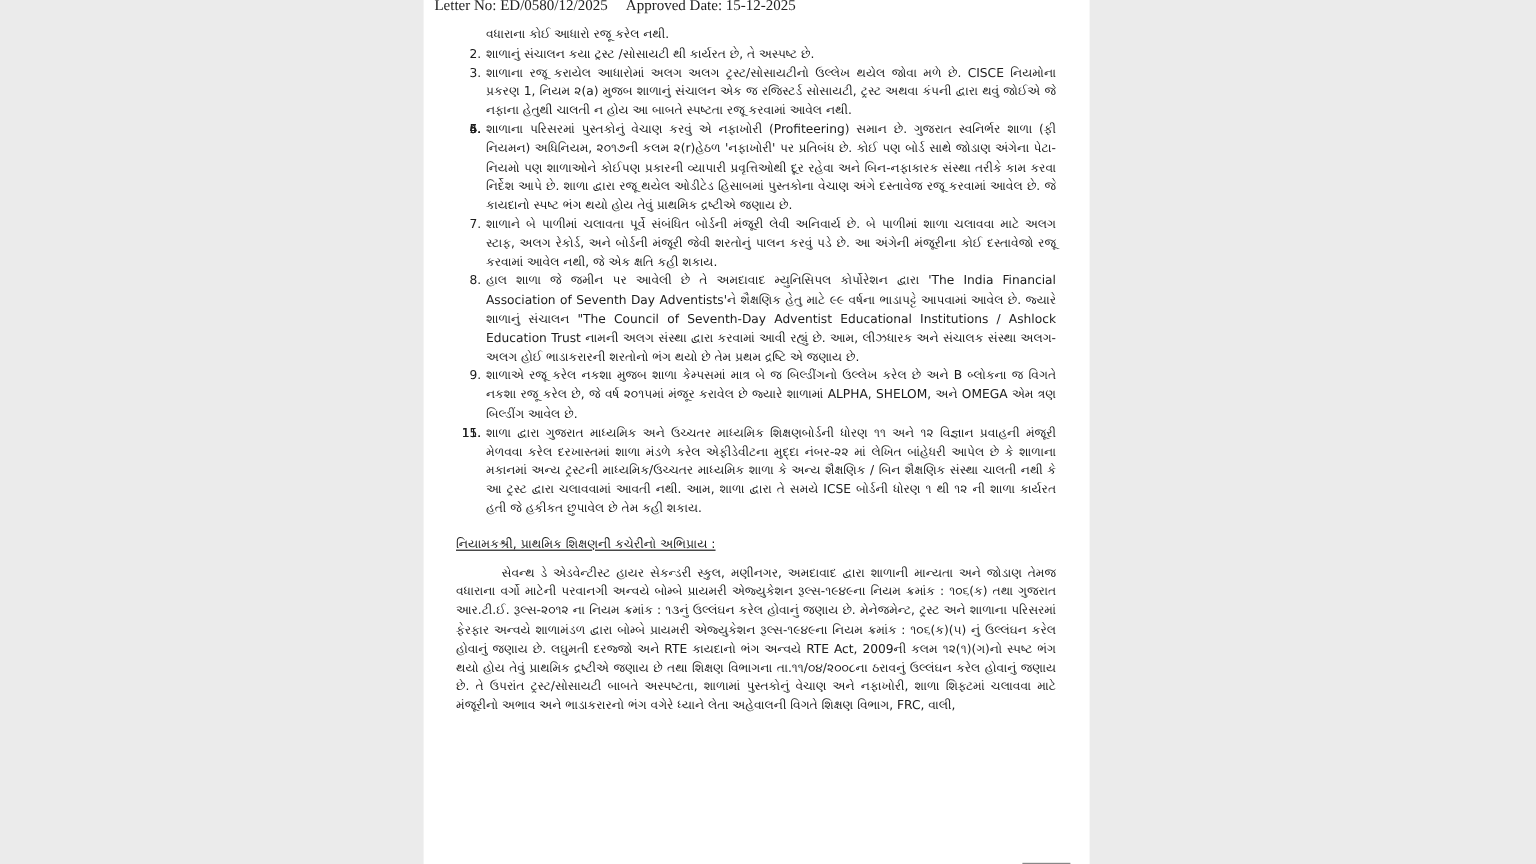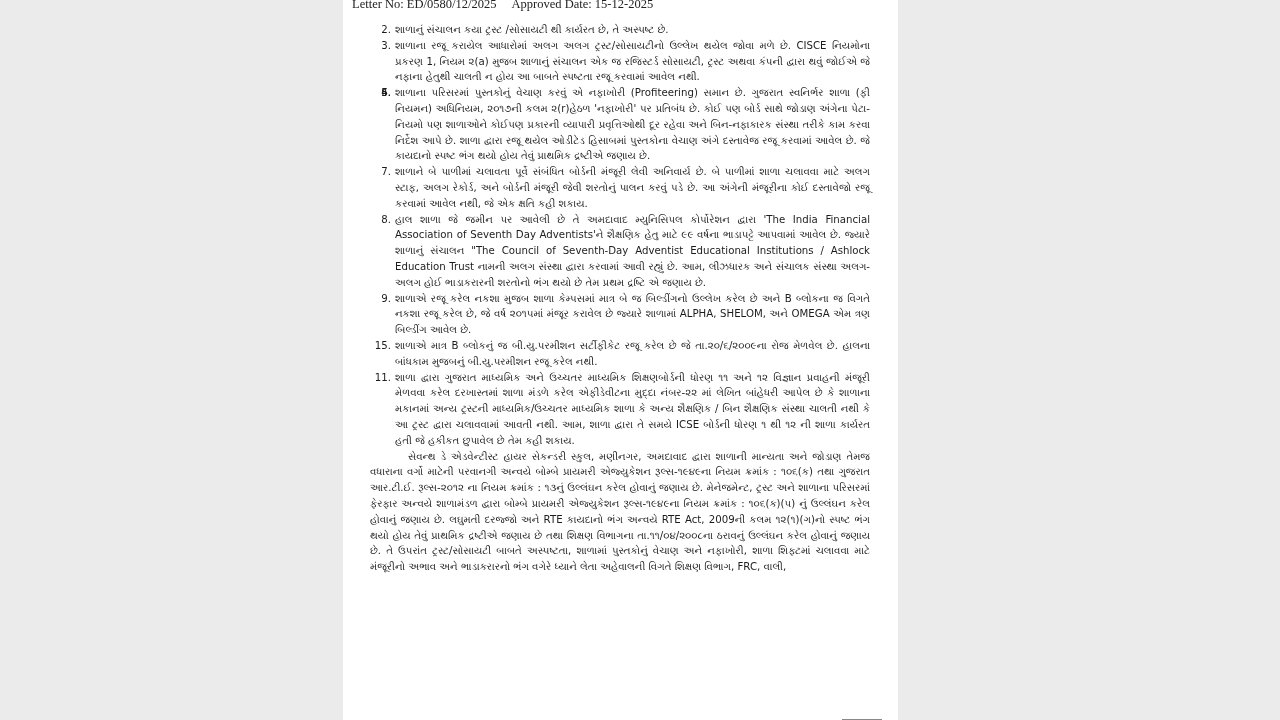--- a/index.html
+++ b/index.html
@@ -12,21 +12,21 @@
     font-family: "DejaVu Sans", "Liberation Sans", sans-serif;
   }
   .viewer {
     position: relative;
     width: 1280px;
     height: 720px;
     background: #ebebeb;
   }
   .page {
     position: absolute;
-    left: 343px;
+    left: 353px;
     top: 0;
     width: 555px;
     height: 720px;
     background: #ffffff;
     overflow: hidden;
     color: #1c1c1c;
   }
   .letter-header {
     position: absolute;
     left: 9px;
@@ -90,32 +90,34 @@
 
 <div class="viewer">
   <div class="page">
 
     <div class="letter-header">
       <span>Letter No: ED/0580/12/2025</span>
       <span>Approved Date: 15-12-2025</span>
     </div>
 
     <div class="body">
+      <p class="cont">વધારાના કોઈ આધારો રજૂ કરેલ નથી.</p>
 
       <ol class="points">
         <li><span class="num">2.</span><span>શાળાનું સંચાલન કયા ટ્રસ્ટ /સોસાયટી થી કાર્યરત છે, તે અસ્પષ્ટ છે.</span></li>
         <li><span class="num">3.</span><span>શાળાના રજૂ કરાયેલ આધારોમાં અલગ અલગ ટ્રસ્ટ/સોસાયટીનો ઉલ્લેખ થયેલ જોવા મળે છે. CISCE નિયમોના પ્રકરણ 1, નિયમ ૨(a) મુજબ શાળાનું સંચાલન એક જ રજિસ્ટર્ડ સોસાયટી, ટ્રસ્ટ અથવા કંપની દ્વારા થવું જોઈએ જે નફાના હેતુથી ચાલતી ન હોય આ બાબતે સ્પષ્ટતા રજૂ કરવામાં આવેલ નથી.</span></li>
         <li><span class="num">4.</span></li>
         <li><span class="num">5.</span></li>
         <li><span class="num">6.</span><span>શાળાના પરિસરમાં પુસ્તકોનું વેચાણ કરવું એ નફાખોરી (Profiteering) સમાન છે. ગુજરાત સ્વનિર્ભર શાળા (ફી નિયમન) અધિનિયમ, ૨૦૧૭ની કલમ ૨(r)હેઠળ 'નફાખોરી' પર પ્રતિબંધ છે. કોઈ પણ બોર્ડ સાથે જોડાણ અંગેના પેટા-નિયમો પણ શાળાઓને કોઈપણ પ્રકારની વ્યાપારી પ્રવૃત્તિઓથી દૂર રહેવા અને બિન-નફાકારક સંસ્થા તરીકે કામ કરવા નિર્દેશ આપે છે. શાળા દ્વારા રજૂ થયેલ ઓડીટેડ હિસાબમાં પુસ્તકોના વેચાણ અંગે દસ્તાવેજ રજૂ કરવામાં આવેલ છે. જે કાયદાનો સ્પષ્ટ ભંગ થયો હોય તેવું પ્રાથમિક દ્રષ્ટીએ જણાય છે.</span></li>
         <li><span class="num">7.</span><span>શાળાને બે પાળીમાં ચલાવતા પૂર્વે સંબંધિત બોર્ડની મંજૂરી લેવી અનિવાર્ય છે. બે પાળીમાં શાળા ચલાવવા માટે અલગ સ્ટાફ, અલગ રેકોર્ડ, અને બોર્ડની મંજૂરી જેવી શરતોનું પાલન કરવું પડે છે. આ અંગેની મંજૂરીના કોઈ દસ્તાવેજો રજૂ કરવામાં આવેલ નથી, જે એક ક્ષતિ કહી શકાય.</span></li>
         <li><span class="num">8.</span><span>હાલ શાળા જે જમીન પર આવેલી છે તે અમદાવાદ મ્યુનિસિપલ કોર્પોરેશન દ્વારા 'The India Financial Association of Seventh Day Adventists'ને શૈક્ષણિક હેતુ માટે ૯૯ વર્ષના ભાડાપટ્ટે આપવામાં આવેલ છે. જ્યારે શાળાનું સંચાલન "The Council of Seventh-Day Adventist Educational Institutions / Ashlock Education Trust નામની અલગ સંસ્થા દ્વારા કરવામાં આવી રહ્યું છે. આમ, લીઝધારક અને સંચાલક સંસ્થા અલગ-અલગ હોઈ ભાડાકરારની શરતોનો ભંગ થયો છે તેમ પ્રથમ દ્રષ્ટિ એ જણાય છે.</span></li>
         <li><span class="num">9.</span><span>શાળાએ રજૂ કરેલ નકશા મુજબ શાળા કેમ્પસમાં માત્ર બે જ બિલ્ડીંગનો ઉલ્લેખ કરેલ છે અને B બ્લોકના જ વિગતે નકશા રજૂ કરેલ છે, જે વર્ષ ૨૦૧૫માં મંજૂર કરાવેલ છે જ્યારે શાળામાં ALPHA, SHELOM, અને OMEGA એમ ત્રણ બિલ્ડીંગ આવેલ છે.</span></li>
-        <li><span class="num">15.</span><span>શાળાએ માત્ર B બ્લોકનું જ બી.યુ.પરમીશન સર્ટીફીકેટ રજૂ કરેલ છે જે તા.૨૦/૬/૨૦૦૯ના રોજ મેળવેલ છે. હાલના બાંધકામ મુજબનું બી.યુ.પરમીશન રજૂ કરેલ નથી.</span></li>
+        <li><span class="num">15.</span></li>
         <li><span class="num">11.</span><span>શાળા દ્વારા ગુજરાત માધ્યમિક અને ઉચ્ચતર માધ્યમિક શિક્ષણબોર્ડની ધોરણ ૧૧ અને ૧૨ વિજ્ઞાન પ્રવાહની મંજૂરી મેળવવા કરેલ દરખાસ્તમાં શાળા મંડળે કરેલ એફીડેવીટના મુદ્દા નંબર-૨૨ માં લેખિત બાંહેધરી આપેલ છે કે શાળાના મકાનમાં અન્ય ટ્રસ્ટની માધ્યમિક/ઉચ્ચતર માધ્યમિક શાળા કે અન્ય શૈક્ષણિક / બિન શૈક્ષણિક સંસ્થા ચાલતી નથી કે આ ટ્રસ્ટ દ્વારા ચલાવવામાં આવતી નથી. આમ, શાળા દ્વારા તે સમયે ICSE બોર્ડની ધોરણ ૧ થી ૧૨ ની શાળા કાર્યરત હતી જે હકીકત છુપાવેલ છે તેમ કહી શકાય.</span></li>
       </ol>
 
+      <div class="opinion-heading">નિયામકશ્રી, પ્રાથમિક શિક્ષણની કચેરીનો અભિપ્રાય :</div>
       <p class="opinion-body">સેવન્થ ડે એડવેન્ટીસ્ટ હાયર સેકન્ડરી સ્કુલ, મણીનગર, અમદાવાદ દ્વારા શાળાની માન્યતા અને જોડાણ તેમજ વધારાના વર્ગો માટેની પરવાનગી અન્વયે બોમ્બે પ્રાયમરી એજ્યુકેશન રૂલ્સ-૧૯૪૯ના નિયમ ક્રમાંક : ૧૦૬(ક) તથા ગુજરાત આર.ટી.ઈ. રૂલ્સ-૨૦૧૨ ના નિયમ ક્રમાંક : ૧૩નું ઉલ્લંઘન કરેલ હોવાનું જણાય છે. મેનેજમેન્ટ, ટ્રસ્ટ અને શાળાના પરિસરમાં ફેરફાર અન્વયે શાળામંડળ દ્વારા બોમ્બે પ્રાયમરી એજ્યુકેશન રૂલ્સ-૧૯૪૯ના નિયમ ક્રમાંક : ૧૦૬(ક)(૫) નું ઉલ્લંઘન કરેલ હોવાનું જણાય છે. લઘુમતી દરજ્જો અને RTE કાયદાનો ભંગ અન્વયે RTE Act, 2009ની કલમ ૧૨(૧)(ગ)નો સ્પષ્ટ ભંગ થયો હોય તેવું પ્રાથમિક દ્રષ્ટીએ જણાય છે તથા શિક્ષણ વિભાગના તા.૧૧/૦૪/૨૦૦૮ના ઠરાવનું ઉલ્લંઘન કરેલ હોવાનું જણાય છે. તે ઉપરાંત ટ્રસ્ટ/સોસાયટી બાબતે અસ્પષ્ટતા, શાળામાં પુસ્તકોનું વેચાણ અને નફાખોરી, શાળા શિફ્ટમાં ચલાવવા માટે મંજૂરીનો અભાવ અને ભાડાકરારનો ભંગ વગેરે ધ્યાને લેતા અહેવાલની વિગતે શિક્ષણ વિભાગ, FRC, વાલી,</p>
     </div>
 
     <div class="footer-mark"></div>
   </div>
 </div>
 
 </body></html>

